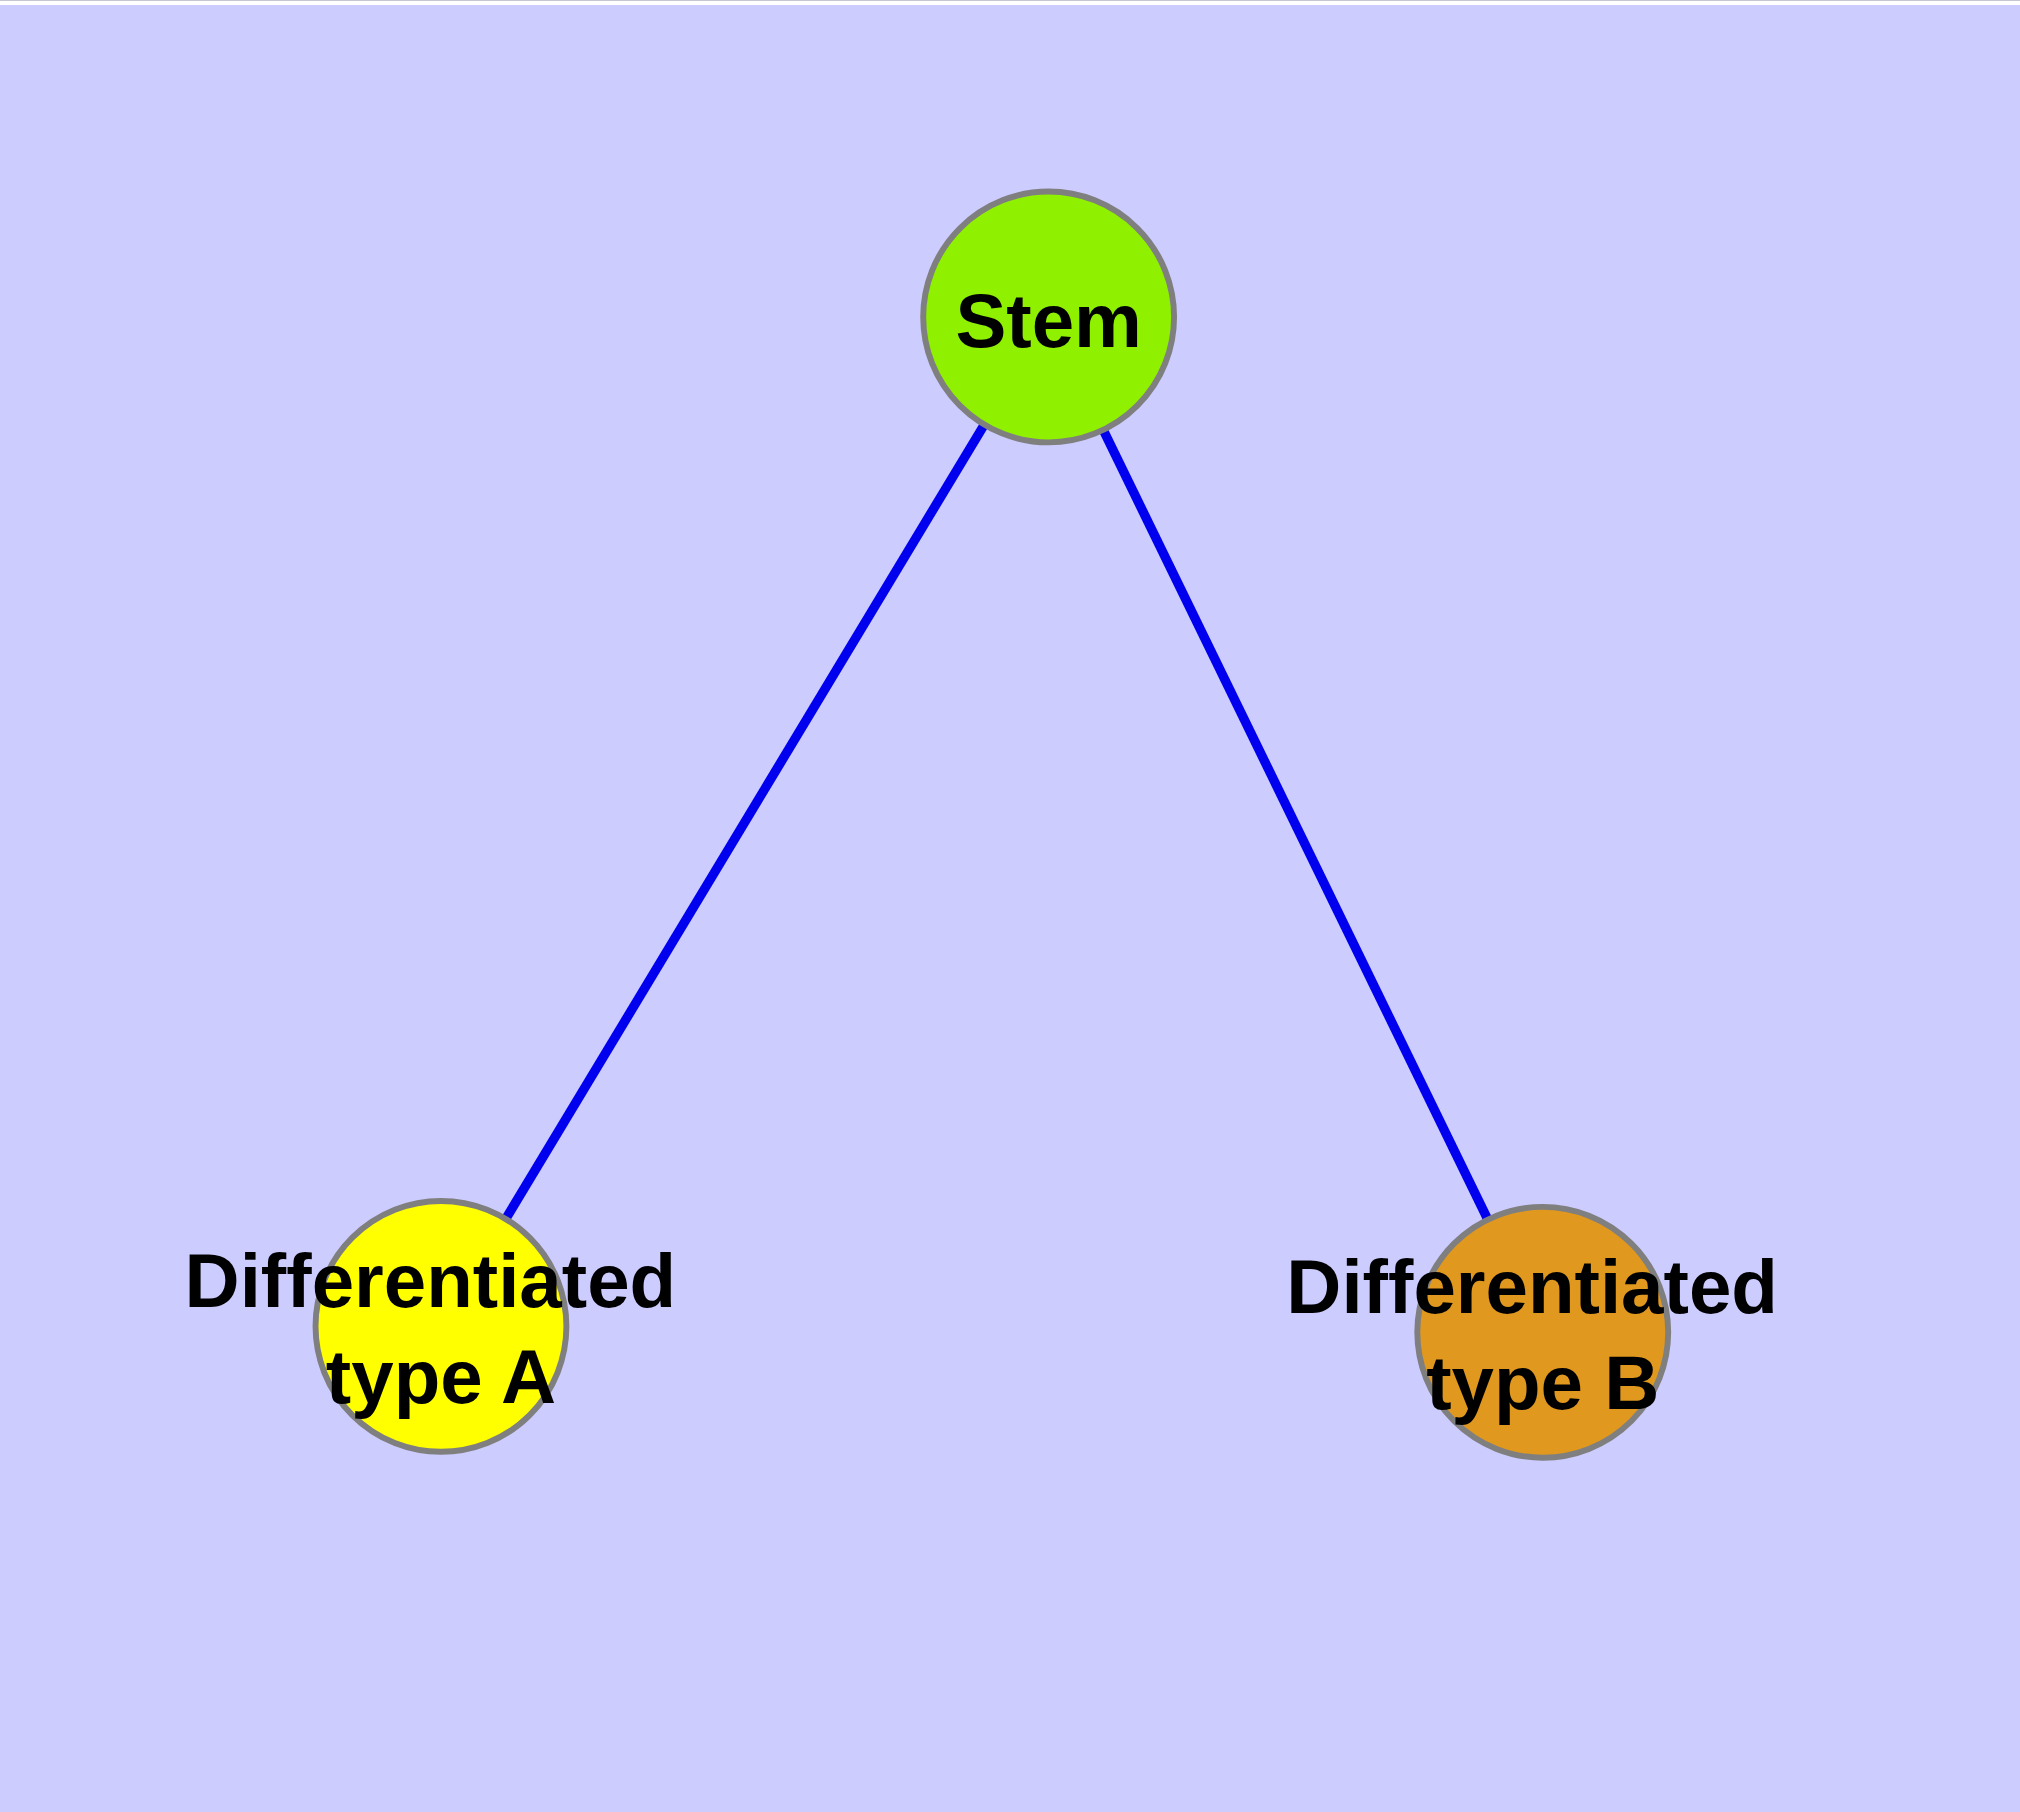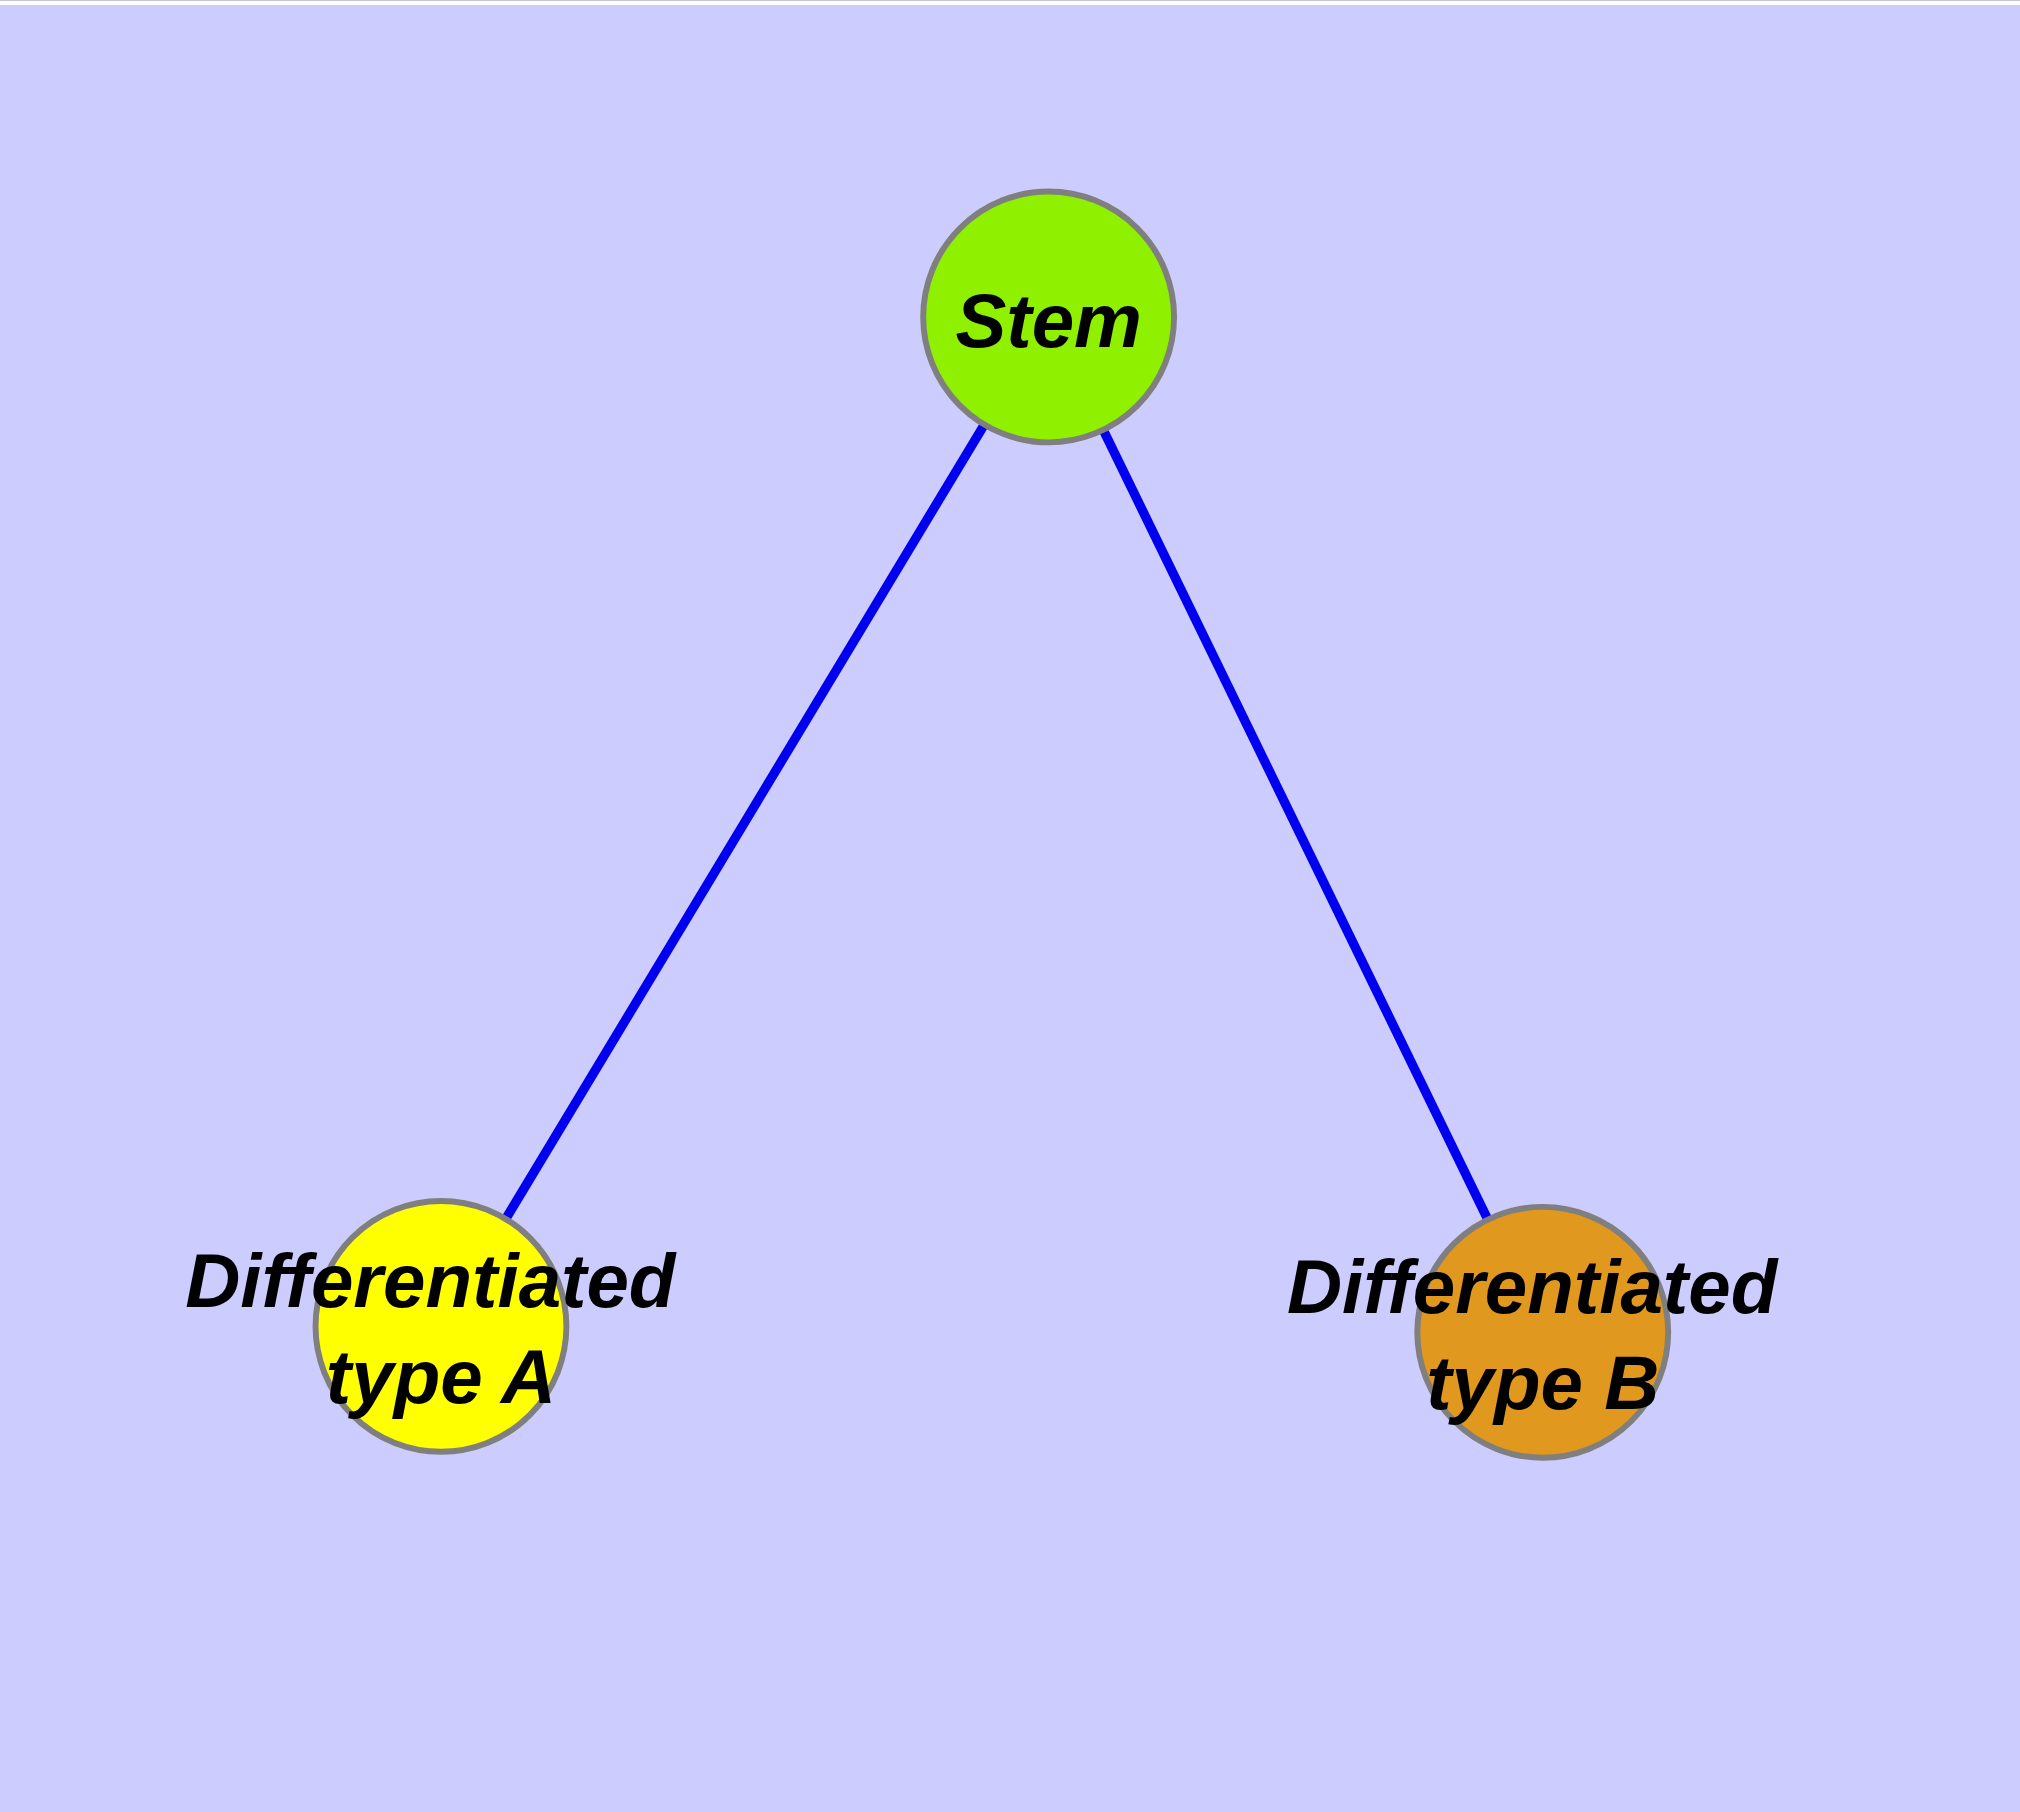--- a/index.html
+++ b/index.html
@@ -7,21 +7,20 @@
     padding: 0;
     background: #ccccff;
   }
   .stage {
     position: relative;
     width: 2021px;
     height: 1812px;
     background: #ccccff;
     overflow: hidden;
     font-family: "Liberation Sans", sans-serif;
-    font-style: italic;
   }
   .top-edge {
     position: absolute;
     top: 0; left: 0; right: 0;
     height: 4.2px;
     background: #ffffff;
     border-top: 1.7px solid #c6c6d2;
     z-index: 5;
   }
   .graph-svg {

